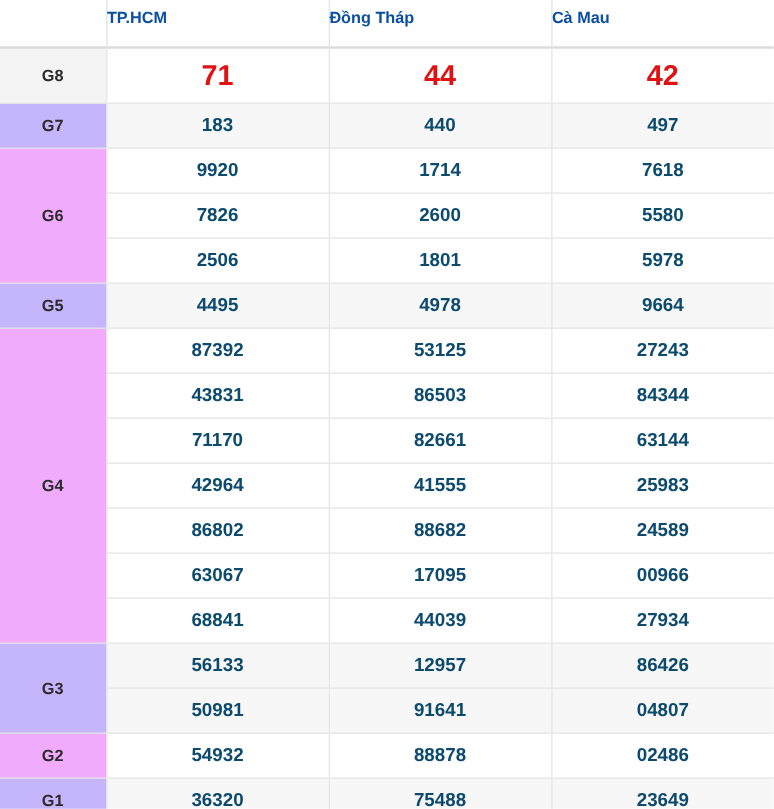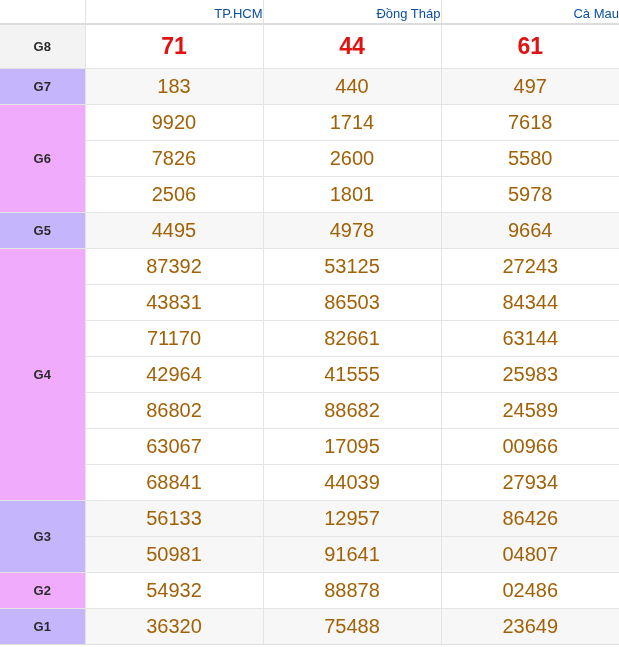--- a/index.html
+++ b/index.html
@@ -19,23 +19,23 @@
     border-collapse: collapse;
     table-layout: fixed;
   }
   table.lottery col.label-col { width: 85px; }
   table.lottery col.prov-col  { width: 178px; }
 
   thead th {
     background: #ffffff;
     color: #0b4fa0;
     font-size: 13px;
-    font-weight: normal;
-    text-align: right;
-    padding: 6px 0 2px 0;
+    font-weight: bold;
+    text-align: left;
+    padding: 6px 0 16px 0;
     border-bottom: 2px solid #dcdcdc;
     border-left: 1px solid #e2e2e2;
   }
   thead th.corner {
     border-left: none;
     background: #ffffff;
   }
 
   td {
     border-bottom: 1px solid #e4e4e4;
@@ -45,25 +45,25 @@
   }
   td.prize-label {
     border-left: none;
     background: #f0abfc;
     color: #2b2b2b;
     font-size: 13px;
     font-weight: bold;
     letter-spacing: .2px;
   }
   td.num {
-    font-size: 20px;
-    color: #a16207;
+    font-size: 15px;
+    color: #0c4a6e;
     height: 33px;
     line-height: 33px;
-    font-weight: normal;
+    font-weight: bold;
   }
   tr.row-g8 td.num,
   tr.row-db td.num {
     color: #e01212;
     font-weight: bold;
     font-size: 26px;
   }
   tr.row-g8 td.num { font-size: 23px; height: 41px; line-height: 41px; }
 
   tr.band td.num { background: #f7f7f7; }
@@ -90,21 +90,21 @@
       <th>TP.HCM</th>
       <th>Đồng Tháp</th>
       <th>Cà Mau</th>
     </tr>
   </thead>
   <tbody id="results-body">
       <tr class="row-g8">
         <td class="prize-label" rowspan="1">G8</td>
         <td class="num">71</td>
         <td class="num">44</td>
-        <td class="num">61</td>
+        <td class="num">42</td>
       </tr>
       <tr class="band">
         <td class="prize-label" rowspan="1">G7</td>
         <td class="num">183</td>
         <td class="num">440</td>
         <td class="num">497</td>
       </tr>
       <tr class="">
         <td class="prize-label" rowspan="3">G6</td>
         <td class="num">9920</td>

